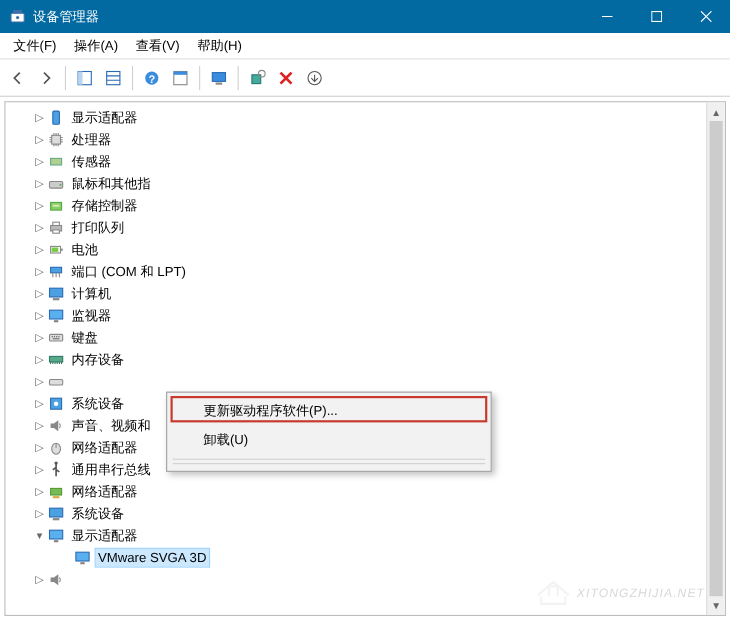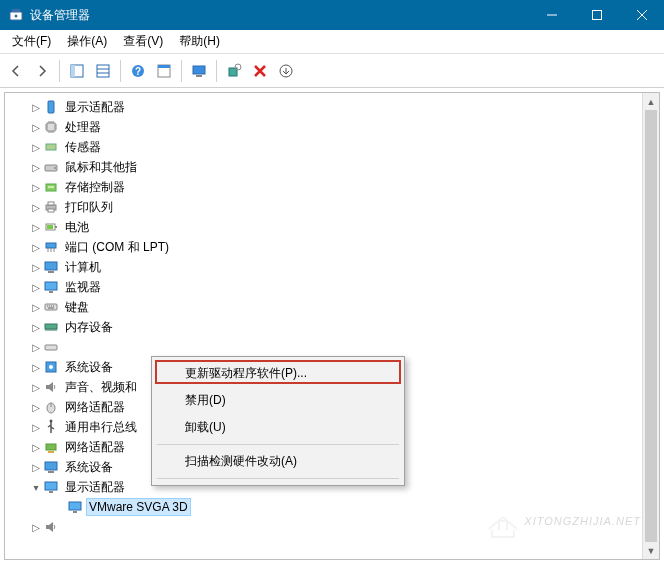--- a/index.html
+++ b/index.html
@@ -28,26 +28,26 @@
 
 .node { display: flex; align-items: center; height: 20px; padding-left: 6px; white-space: nowrap; }
 .expander { width: 14px; height: 20px; display: flex; align-items: center; justify-content: center; color: #666; font-size: 10px; cursor: pointer; }
 .node-icon { width: 16px; height: 16px; margin-right: 4px; display: flex; align-items: center; justify-content: center; }
 .node-icon svg { width: 16px; height: 16px; }
 .indent-1 { padding-left: 24px; }
 .indent-2 { padding-left: 48px; }
 .node.selected .label { background: #cce8ff; outline: 1px solid #99d1ff; }
 .node .label { padding: 1px 2px; }
 
-.context-menu { position: absolute; left: 151px; top: 268px; width: 254px; background: #f2f2f2; border: 1px solid #a0a0a0; box-shadow: 3px 3px 6px rgba(0,0,0,0.25); font-size: 12px; padding: 3px; }
+.context-menu { position: absolute; left: 151px; top: 268px; width: 296px; background: #f2f2f2; border: 1px solid #a0a0a0; box-shadow: 3px 3px 6px rgba(0,0,0,0.25); font-size: 12px; padding: 3px; }
 .cm-item { padding: 5px 20px 5px 30px; }
 .cm-sep { height: 1px; background: #d0d0d0; margin: 3px 2px; }
 .cm-highlight { position: absolute; border: 2px solid #c93a2e; pointer-events: none; }
 
-.watermark { position: absolute; right: 18px; bottom: 18px; font-size: 11px; color: #d8d8d8; letter-spacing: 1px; font-style: italic; pointer-events: none; display: flex; gap: 6px; }
+.watermark { position: absolute; right: 18px; bottom: 6px; font-size: 11px; color: #d8d8d8; letter-spacing: 1px; font-style: italic; pointer-events: none; display: flex; align-items: center; gap: 6px; }
 .watermark svg { opacity: 0.3; }
 </style>
 </head>
 <body>
 
 <div class="titlebar">
   <span class="app-icon">
     <svg viewBox="0 0 16 16">
         <rect x="2" y="5" width="12" height="8" rx="1" fill="#fff" stroke="#3b6fa8"></rect>
         <rect x="4" y="2" width="8" height="3" fill="#3b6fa8"></rect>
@@ -400,19 +400,17 @@
       <svg width="30" height="26" viewBox="0 0 30 26">
           <path d="M4 15v7h22v-7M11 15v-9h8v9M15 2l-14 12M15 2l14 12" fill="none" stroke="#d8d8d8" stroke-width="2"></path>
         </svg>
       <span>XITONGZHIJIA.NET</span>
     </div>
   </div>
 
   <div class="context-menu">
     <div class="cm-highlight" style="left:3px; top:3px; right:3px; height:24px;"></div>
     <div class="cm-item">更新驱动程序软件(P)...</div>
-    <div class="cm-item">禁用(D)</div>
     <div class="cm-item">卸载(U)</div>
     <div class="cm-sep"></div>
-    <div class="cm-item">扫描检测硬件改动(A)</div>
     <div class="cm-sep"></div>
   </div>
 </div>
 
 </body></html>

